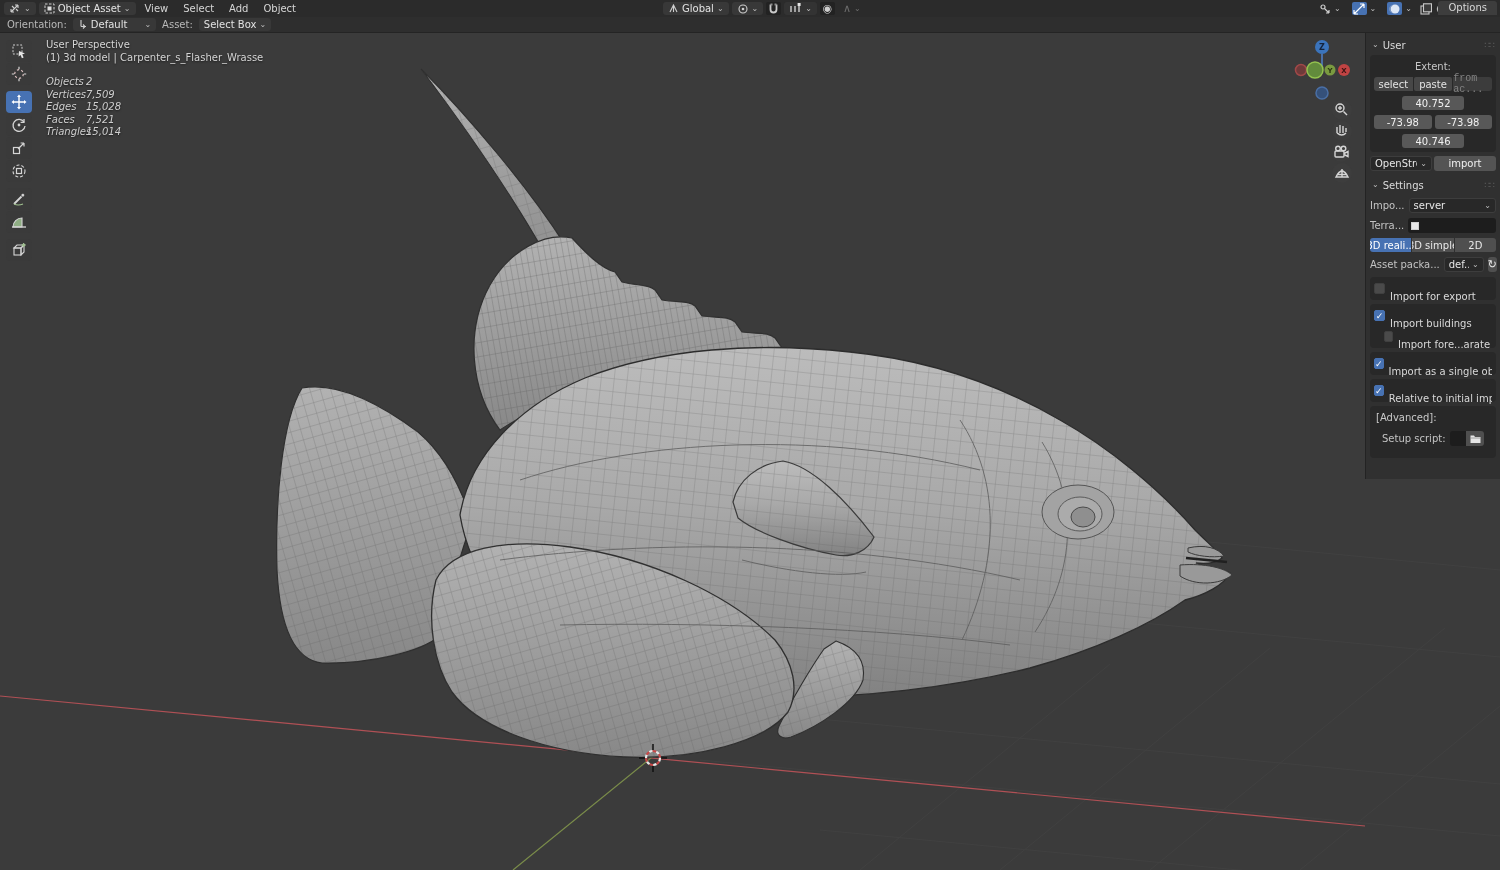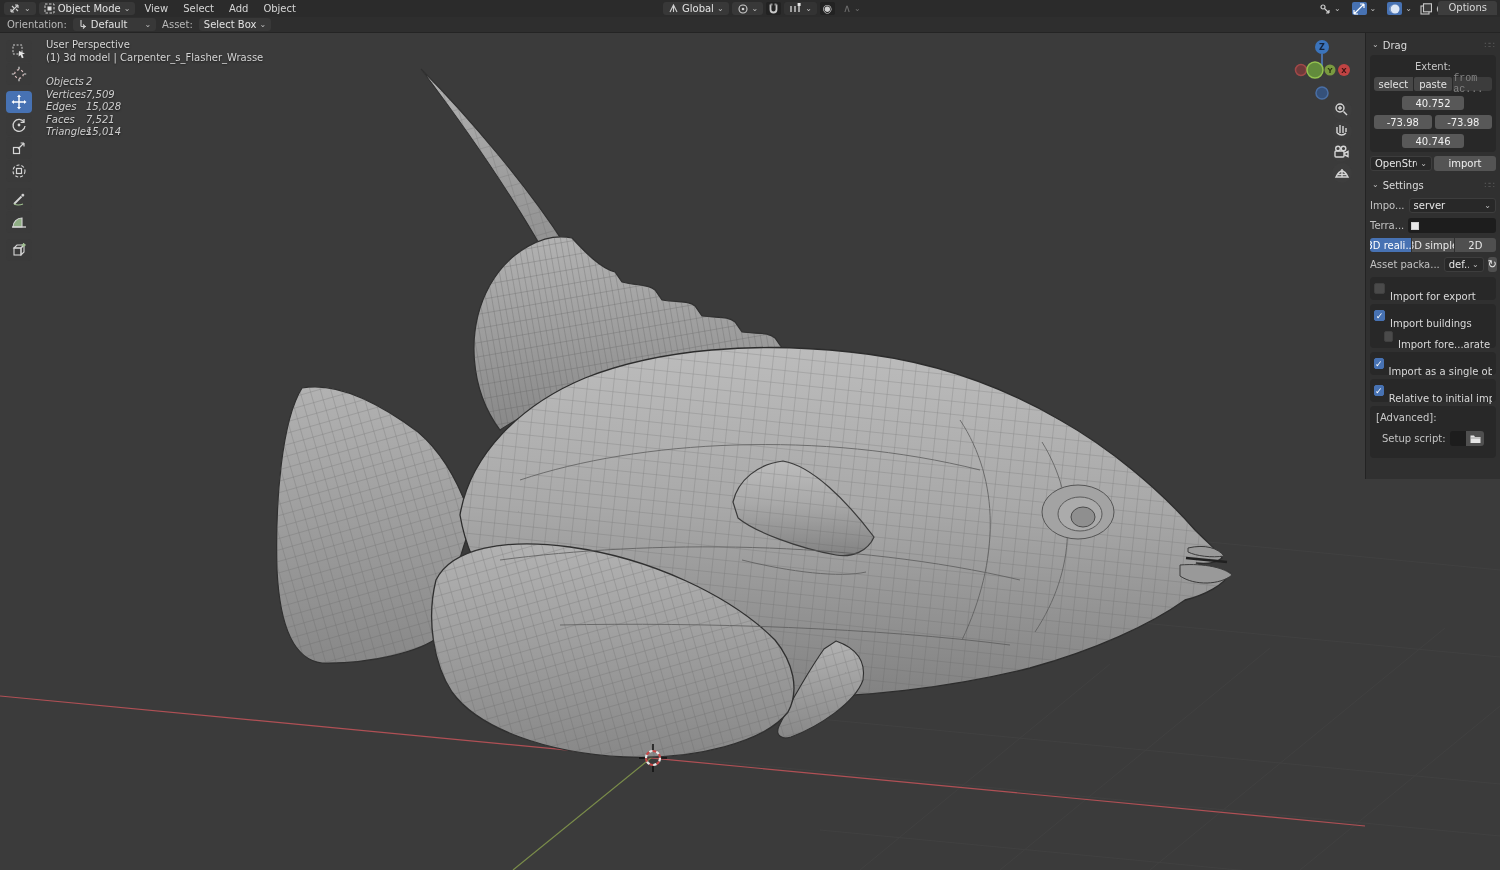--- a/index.html
+++ b/index.html
@@ -236,21 +236,21 @@
       <svg width="12" height="11" viewBox="0 0 12 11">
         <path d="M2,9 L9,2 M9,2 l-3,0 M9,2 l0,3 M2,9 l0,-3 M2,9 l3,0 M3,3 l2,2 M9,8 l-2,-2" stroke="#cfcfcf" stroke-width="1.1" fill="none"></path>
       </svg>
       <span class="chev">⌄</span>
     </span>
     <span class="hbtn">
       <svg width="11" height="11" viewBox="0 0 11 11">
         <rect x="1" y="1" width="9" height="9" fill="none" stroke="#cfcfcf" stroke-width="1" stroke-dasharray="2.5 1.5"></rect>
         <rect x="3.5" y="3.5" width="4" height="4" fill="#e0e0e0"></rect>
       </svg>
-      <span>Object Mode</span>
+      <span>Object Asset</span>
       <span class="chev">⌄</span>
     </span>
     <span class="menu">View</span>
     <span class="menu">Select</span>
     <span class="menu">Add</span>
     <span class="menu">Object</span>
   </div>
 
   <div class="h-center">
     <span class="hbtn">
@@ -451,21 +451,21 @@
     <div class="srow">
           <span class="sl">Triangles</span>
           <span class="sv">15,014</span>
         </div>
   </div>
 </div>
 
 <aside class="npanel">
   <div class="phead">
     <span class="chev">⌄</span>
-    <span>Drag</span>
+    <span>User</span>
     <span class="dots">∷∷</span>
   </div>
 
   <div class="pbox">
     <div class="extent-label">Extent:</div>
     <div class="btnrow3">
       <div class="pb">select</div>
       <div class="pb">paste</div>
       <div class="pb dis">from ac...</div>
     </div>

